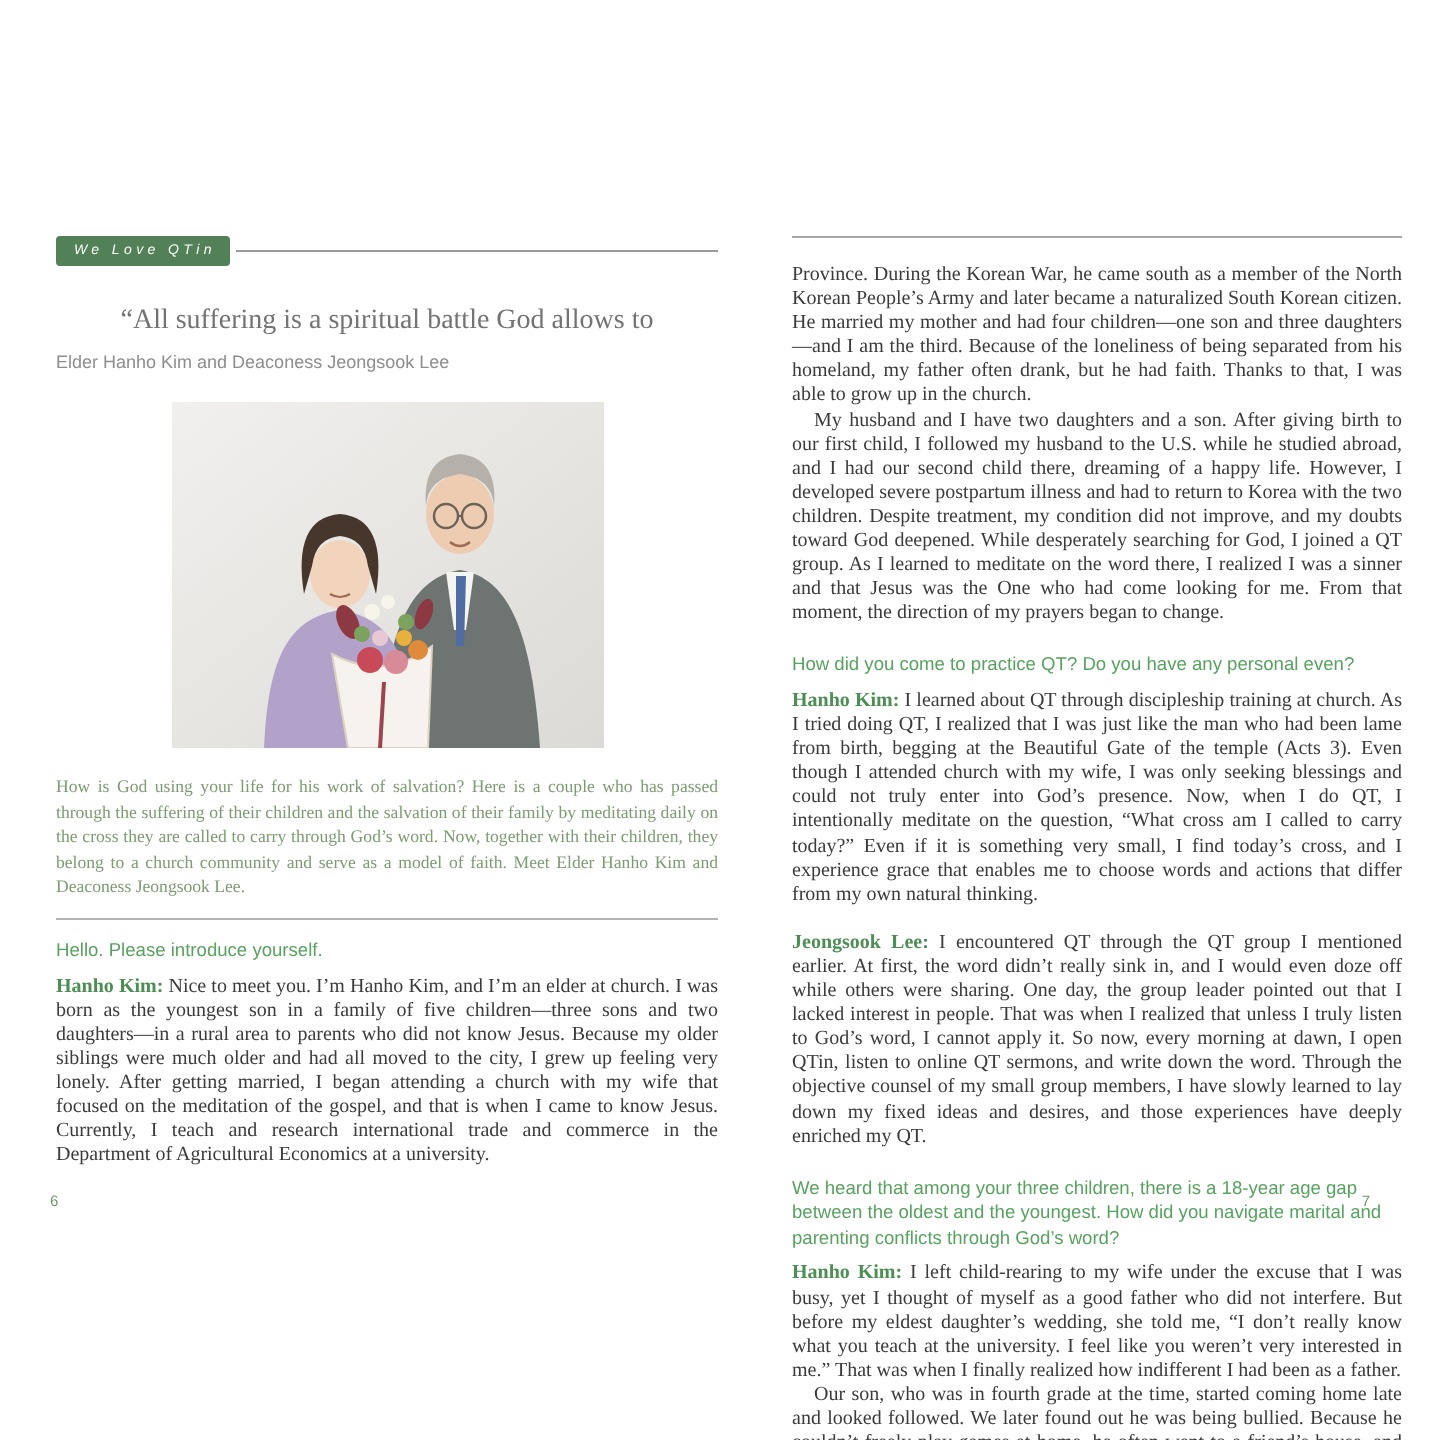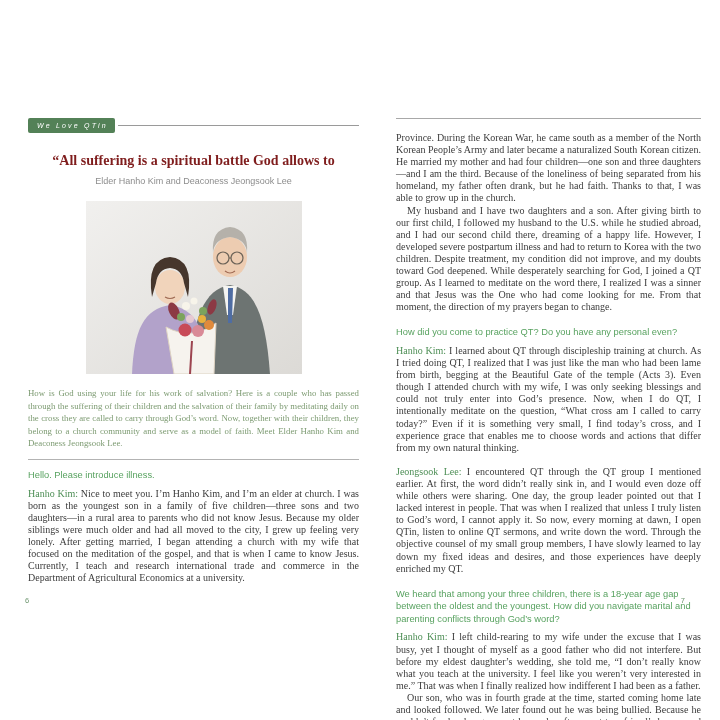--- a/index.html
+++ b/index.html
@@ -17,27 +17,27 @@
     background:#538157; color:#ffffff;
     font-family:"Liberation Sans", sans-serif; font-style:italic;
     font-size:7px; letter-spacing:2.2px; line-height:1;
     padding:4px 7px 4px 9px; border-radius:2px; white-space:nowrap;
   }
   .header-rule { flex:1; height:1px; background:#9a9a9a; margin-left:3px; }
   .top-rule { height:1px; background:#a8a8a8; margin-bottom:13px; }
 
   
   .title {
-    color:#7f1d1d; font-weight:bold; text-align:center;
+    color:#737373; font-weight:normal; text-align:center;
     font-size:14px; line-height:23px; margin:10px 0 4px 0;
   }
   .title .tline { white-space:nowrap; }
   .byline {
     font-family:"Liberation Sans", sans-serif; color:#8d8d8d;
-    font-size:9px; text-align:center; margin-bottom:15px;
+    font-size:9px; margin-bottom:15px;
   }
 
   
   .photo { width:216px; height:173px; margin:0 auto 13px auto; }
   .photo svg { display:block; width:100%; height:100%; }
 
   
   .intro {
     color:#7d9b72; font-size:8.8px; line-height:12.6px;
     text-align:justify; margin:0 0 9px 0;
@@ -51,21 +51,21 @@
   }
   .qgap { margin-top:13px; }
 
   
   .body {
     color:#3b3b3b; font-size:10px; line-height:12.1px;
     text-align:justify; margin:0 0 12px 0;
   }
   .body.cont { margin:0; }
   .body.indent { text-indent:11px; }
-  .speaker { color:#4d8e55; font-weight:normal; }
+  .speaker { color:#4d8e55; font-weight:bold; }
 
   .page-num {
     position:absolute; top:478px;
     font-family:"Liberation Sans", sans-serif;
     font-size:7.5px; color:#6f9770;
   }
   .page.left  .page-num { left:-3px; }
   .page.right .page-num { right:16px; }
 </style>
 </head>
@@ -129,21 +129,21 @@
           <circle cx="104" cy="118" r="4" fill="#e6c9d2"></circle>
           <line x1="106" y1="140" x2="104" y2="173" stroke="#9c4450" stroke-width="2"></line>
         </g>
       </svg>
     </div>
 
     <p class="intro">How is God using your life for his work of salvation? Here is a couple who has passed through the suffering of their children and the salvation of their family by meditating daily on the cross they are called to carry through God’s word. Now, together with their children, they belong to a church community and serve as a model of faith. Meet Elder Hanho Kim and Deaconess Jeongsook Lee.</p>
 
     <hr class="divider">
 
-    <h2 class="question">Hello. Please introduce illness.</h2>
+    <h2 class="question">Hello. Please introduce yourself.</h2>
 
     <p class="body"><span class="speaker">Hanho Kim:</span> <span>Nice to meet you. I’m Hanho Kim, and I’m an elder at church. I was born as the youngest son in a family of five children—three sons and two daughters—in a rural area to parents who did not know Jesus. Because my older siblings were much older and had all moved to the city, I grew up feeling very lonely. After getting married, I began attending a church with my wife that focused on the meditation of the gospel, and that is when I came to know Jesus. Currently, I teach and research international trade and commerce in the Department of Agricultural Economics at a university.</span></p>
 
 
     <div class="page-num">6</div>
   </div>
 
   <div class="page right">
     <div class="top-rule"></div>
 

